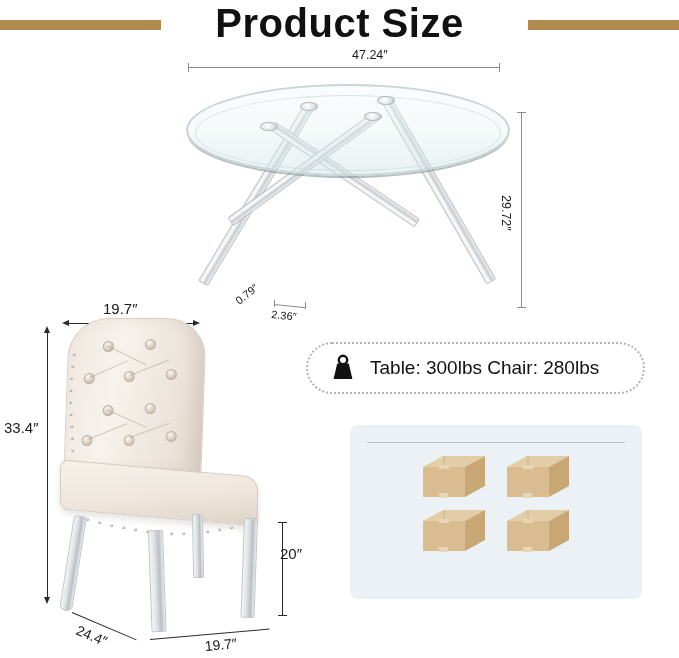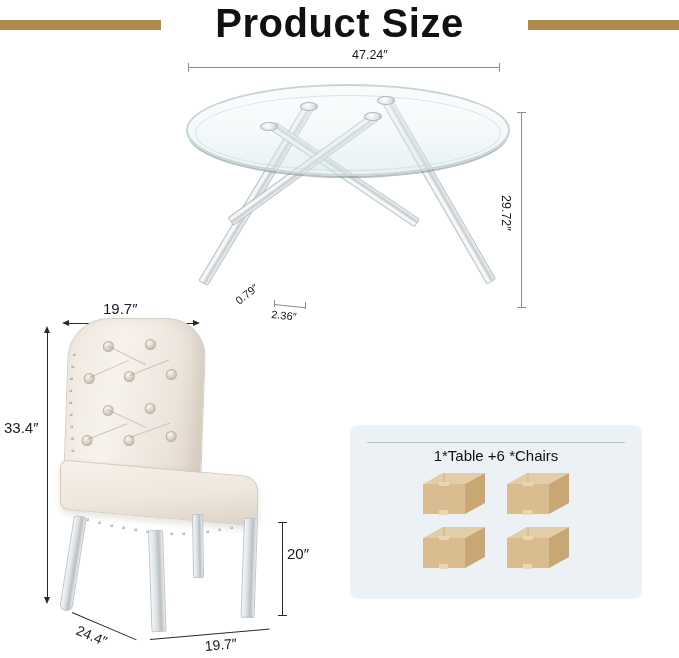--- a/index.html
+++ b/index.html
@@ -225,32 +225,40 @@
 
     <div class="chair-leg" style="left:22px;top:198px;width:11px;height:94px;transform:rotate(9deg);transform-origin:top center;border-radius:3px 3px 6px 6px;"></div>
     <div class="chair-leg" style="left:96px;top:212px;width:13px;height:100px;transform:rotate(-2deg);transform-origin:top center;"></div>
     <div class="chair-leg" style="left:140px;top:196px;width:9px;height:62px;transform:rotate(-1deg);transform-origin:top center;"></div>
     <div class="chair-leg" style="left:192px;top:200px;width:12px;height:98px;transform:rotate(2deg);transform-origin:top center;"></div>
   </div>
 
   <div class="dimline v" style="left:282px;top:522px;height:94px;background:#2a2a2a;"></div>
   <div class="tick h" style="left:278px;top:522px;background:#2a2a2a;"></div>
   <div class="tick h" style="left:278px;top:615px;background:#2a2a2a;"></div>
-  <div class="dimtxt big" style="left:287px;top:545px;text-align:right;">20″</div>
+  <div class="dimtxt big" style="left:280px;top:545px;text-align:right;">20″</div>
 
   <div class="dimline h" style="left:72px;top:612px;width:70px;background:#2a2a2a;transform:rotate(23deg);transform-origin:left center;"></div>
   <div class="dimtxt" style="left:80px;top:622px;font-size:14px;transform:rotate(23deg);transform-origin:left top;">24.4″</div>
 
   <div class="dimline h" style="left:150px;top:639px;width:120px;background:#2a2a2a;transform:rotate(-5deg);transform-origin:left center;"></div>
   <div class="dimtxt" style="left:204px;top:638px;font-size:14px;transform:rotate(-5deg);transform-origin:left top;">19.7″</div>
 
+  <div class="weight-pill">
+    <span style="flex:0 0 auto;line-height:0;">
+      <svg width="30" height="30" viewBox="0 0 30 30" aria-hidden="true">
+        <circle cx="15" cy="7" r="4.2" fill="none" stroke="#111" stroke-width="2.4"></circle>
+        <path d="M9.2 10.5 h11.6 l3.6 15.5 h-18.8 z" fill="#111"></path>
+      </svg>
+    </span>
+    <span class="weight-txt">Table: 300lbs  Chair: 280lbs</span>
+  </div>
 
   <div class="boxes-panel">
     <div class="boxes-div"></div>
-    <div class="boxes-sub">1*Table +6 *Chairs</div>
     <div class="box-grid">
       <div class="cbox">
         <svg width="74" height="48" viewBox="0 0 74 48">
           <polygon points="6,14 26,3 68,3 48,14" fill="#e3cda6"></polygon>
           <polygon points="6,14 48,14 48,44 6,44" fill="#d9bd91"></polygon>
           <polygon points="48,14 68,3 68,33 48,44" fill="#c9a775"></polygon>
           <polyline points="27,3 27,14" fill="none" stroke="#cdb188" stroke-width="1"></polyline>
           <rect x="22" y="12" width="10" height="4" fill="#e8d6b6"></rect>
           <rect x="22" y="40" width="9" height="5" fill="#e8d6b6"></rect>
         </svg>

